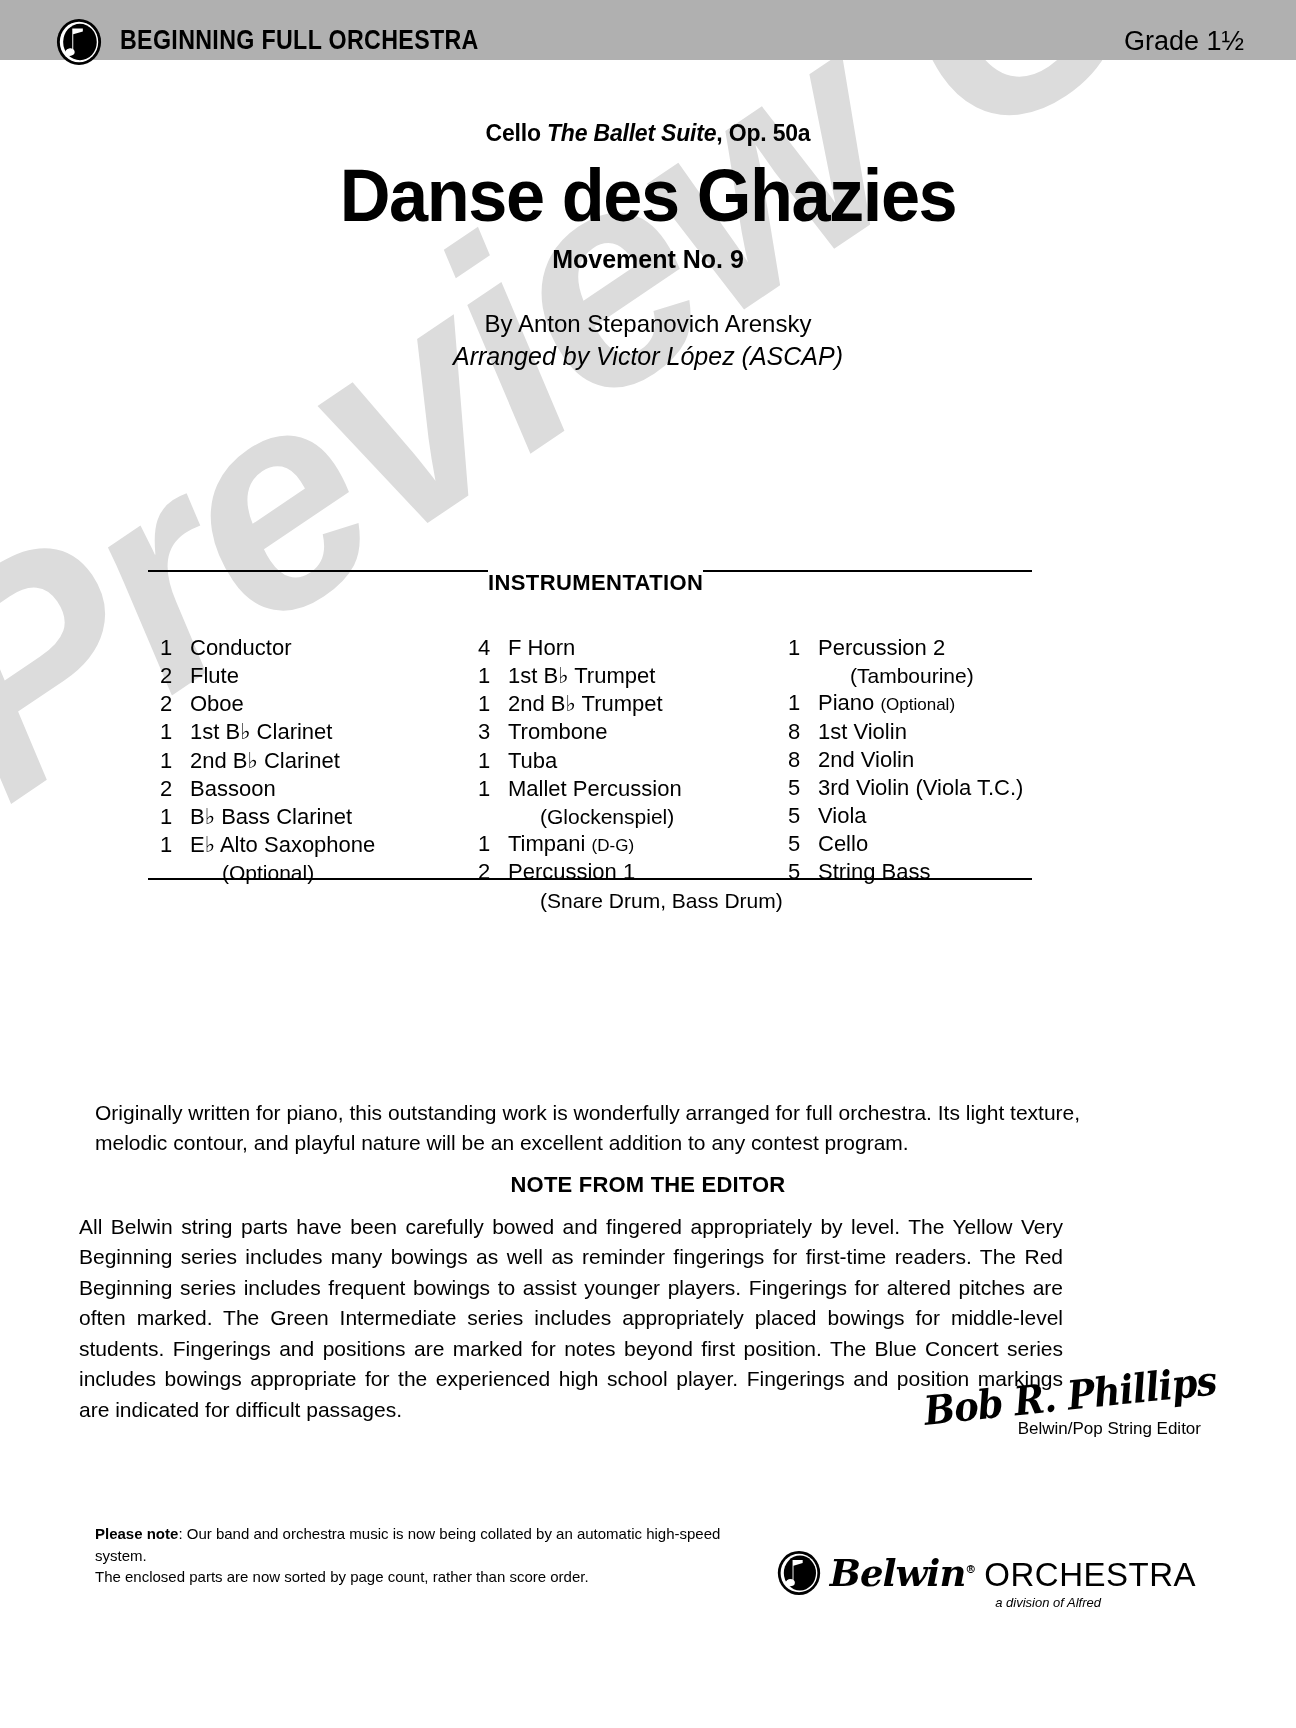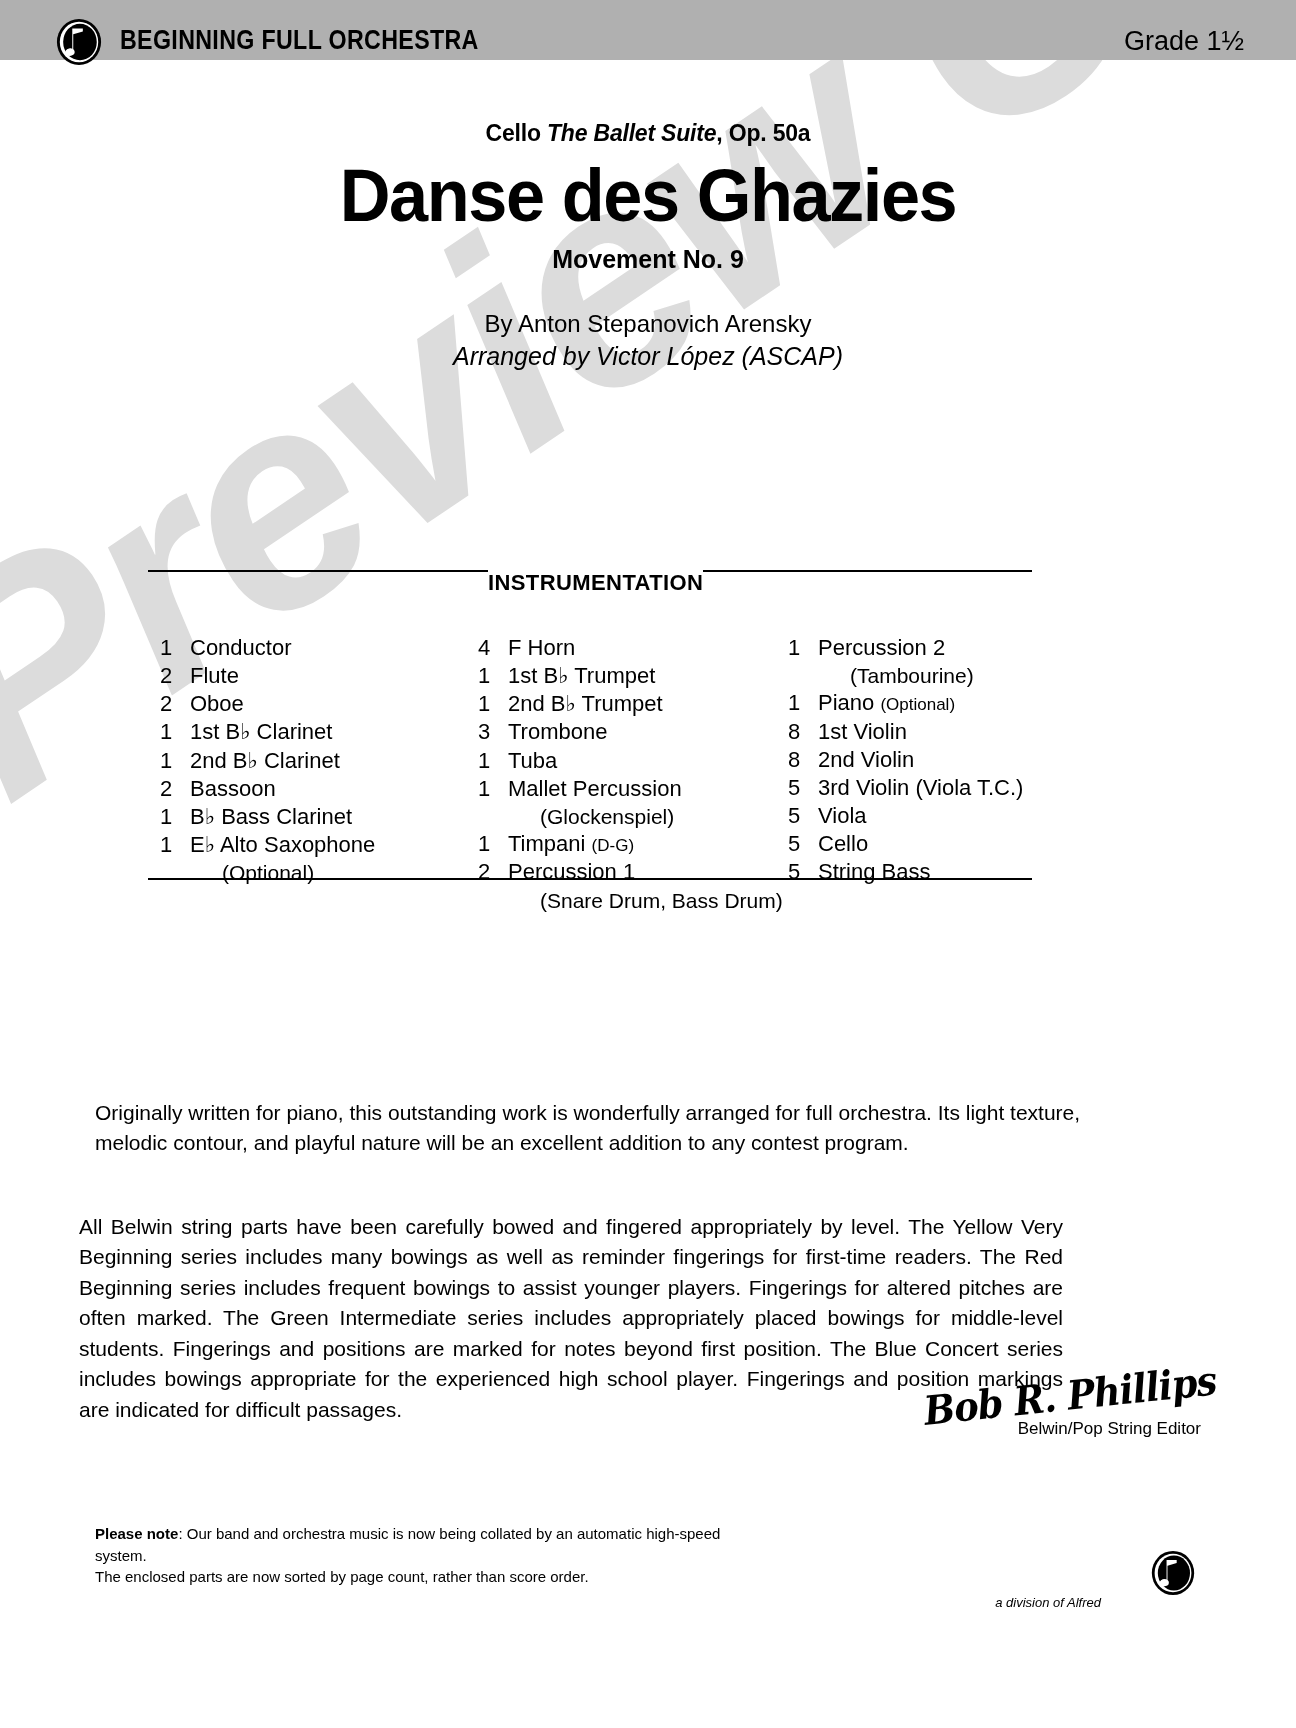--- a/index.html
+++ b/index.html
@@ -438,36 +438,41 @@
             <span class="ins-qty">5</span>
             <span class="ins-name"><span>String Bass</span></span>
           </div>
         </div>
       </div>
   </div>
   <div id="instr-bottom-rule"></div>
 
   <div id="description">Originally written for piano, this outstanding work is wonderfully arranged for full orchestra. Its light texture, melodic contour, and playful nature will be an excellent addition to any contest program.</div>
 
+  <div id="note-heading">NOTE FROM THE EDITOR</div>
   <div id="editor-note">All Belwin string parts have been carefully bowed and fingered appropriately by level. The Yellow Very Beginning series includes many bowings as well as reminder fingerings for first-time readers. The Red Beginning series includes frequent bowings to assist younger players. Fingerings for altered pitches are often marked. The Green Intermediate series includes appropriately placed bowings for middle-level students. Fingerings and positions are marked for notes beyond first position. The Blue Concert series includes bowings appropriate for the experienced high school player. Fingerings and position markings are indicated for difficult passages.</div>
 
   <div id="signature-wrap">
     <div id="signature">Bob R. Phillips</div>
     <div id="signature-caption">Belwin/Pop String Editor</div>
   </div>
 
   <div id="footer-note">
     <span><b>Please note</b><span>: Our band and orchestra music is now being collated by an automatic high-speed system.</span></span><br>
     <span>The enclosed parts are now sorted by page count, rather than score order.</span>
   </div>
 
   <div id="belwin-logo">
     <svg id="belwin-mark" viewBox="0 0 100 100">
       <ellipse cx="50" cy="50" rx="46" ry="48" fill="#000"></ellipse>
       <ellipse cx="50" cy="50" rx="40" ry="42" fill="#fff"></ellipse>
       <ellipse cx="52" cy="50" rx="35" ry="38" fill="#000"></ellipse>
       <path d="M36 22 L36 64 Q30 61 24 66 Q18 72 24 77 Q31 82 38 75 L38 34 L58 28 L58 22 Z" fill="#fff"></path>
       <ellipse cx="32" cy="71" rx="9" ry="7" fill="#fff"></ellipse>
     </svg>
+    <div id="belwin-words">
+      <span id="belwin-script"><span>Belwin</span><span id="belwin-tm">®</span></span>
+      <span id="belwin-orchestra">ORCHESTRA</span>
+    </div>
   </div>
   <div id="belwin-sub-wrap">a division of Alfred</div>
 
 </div>
 
 </body></html>

